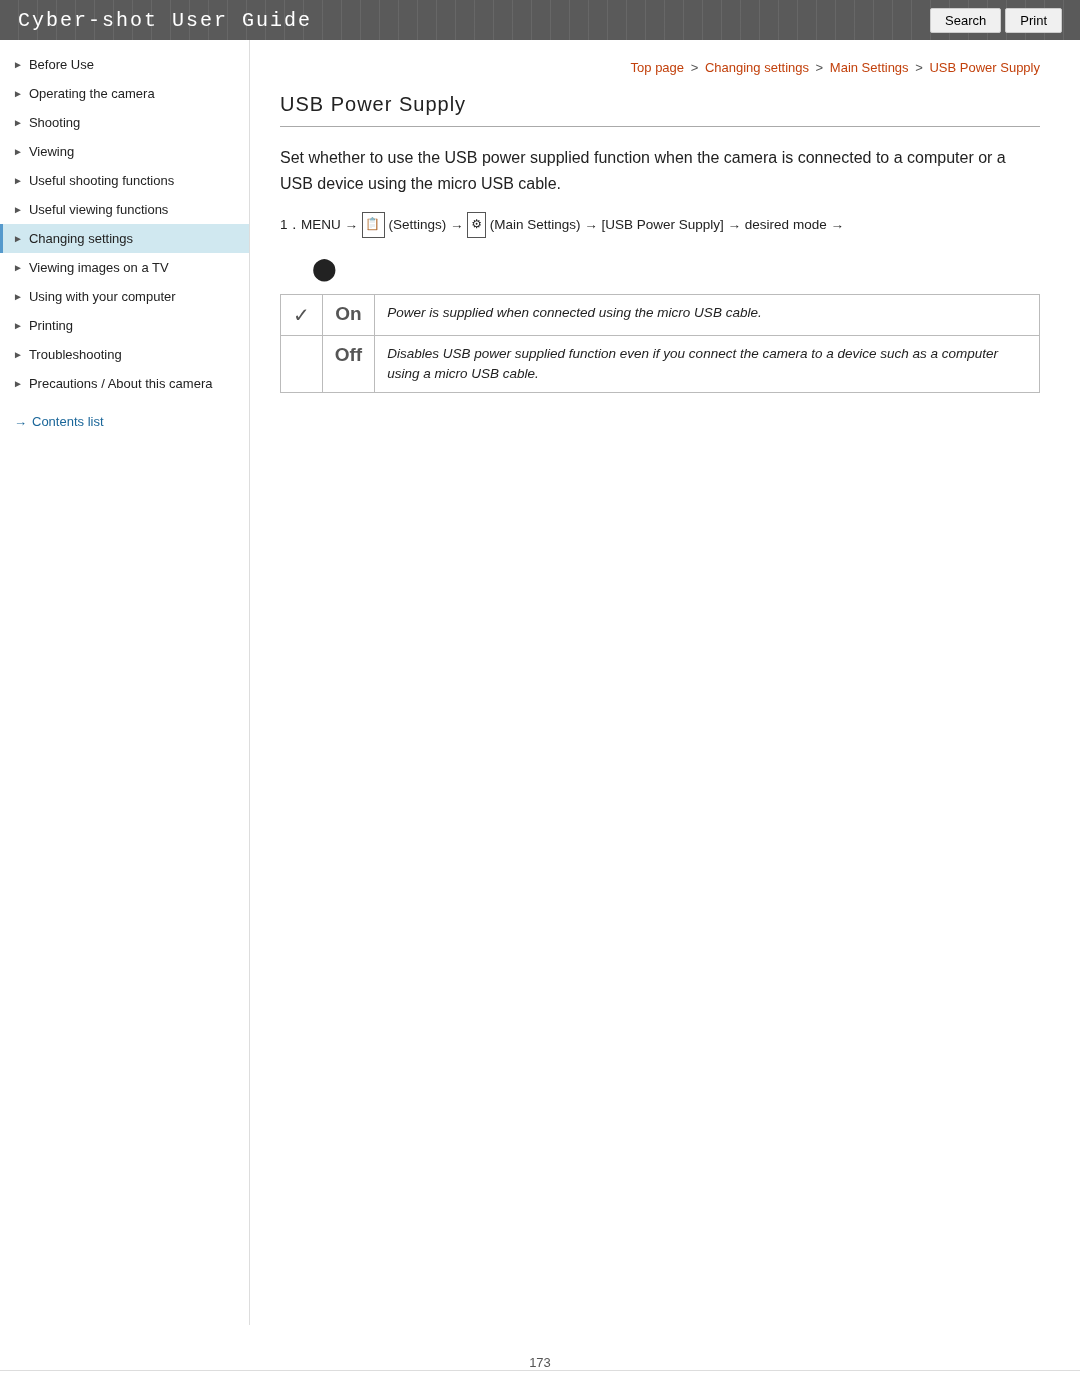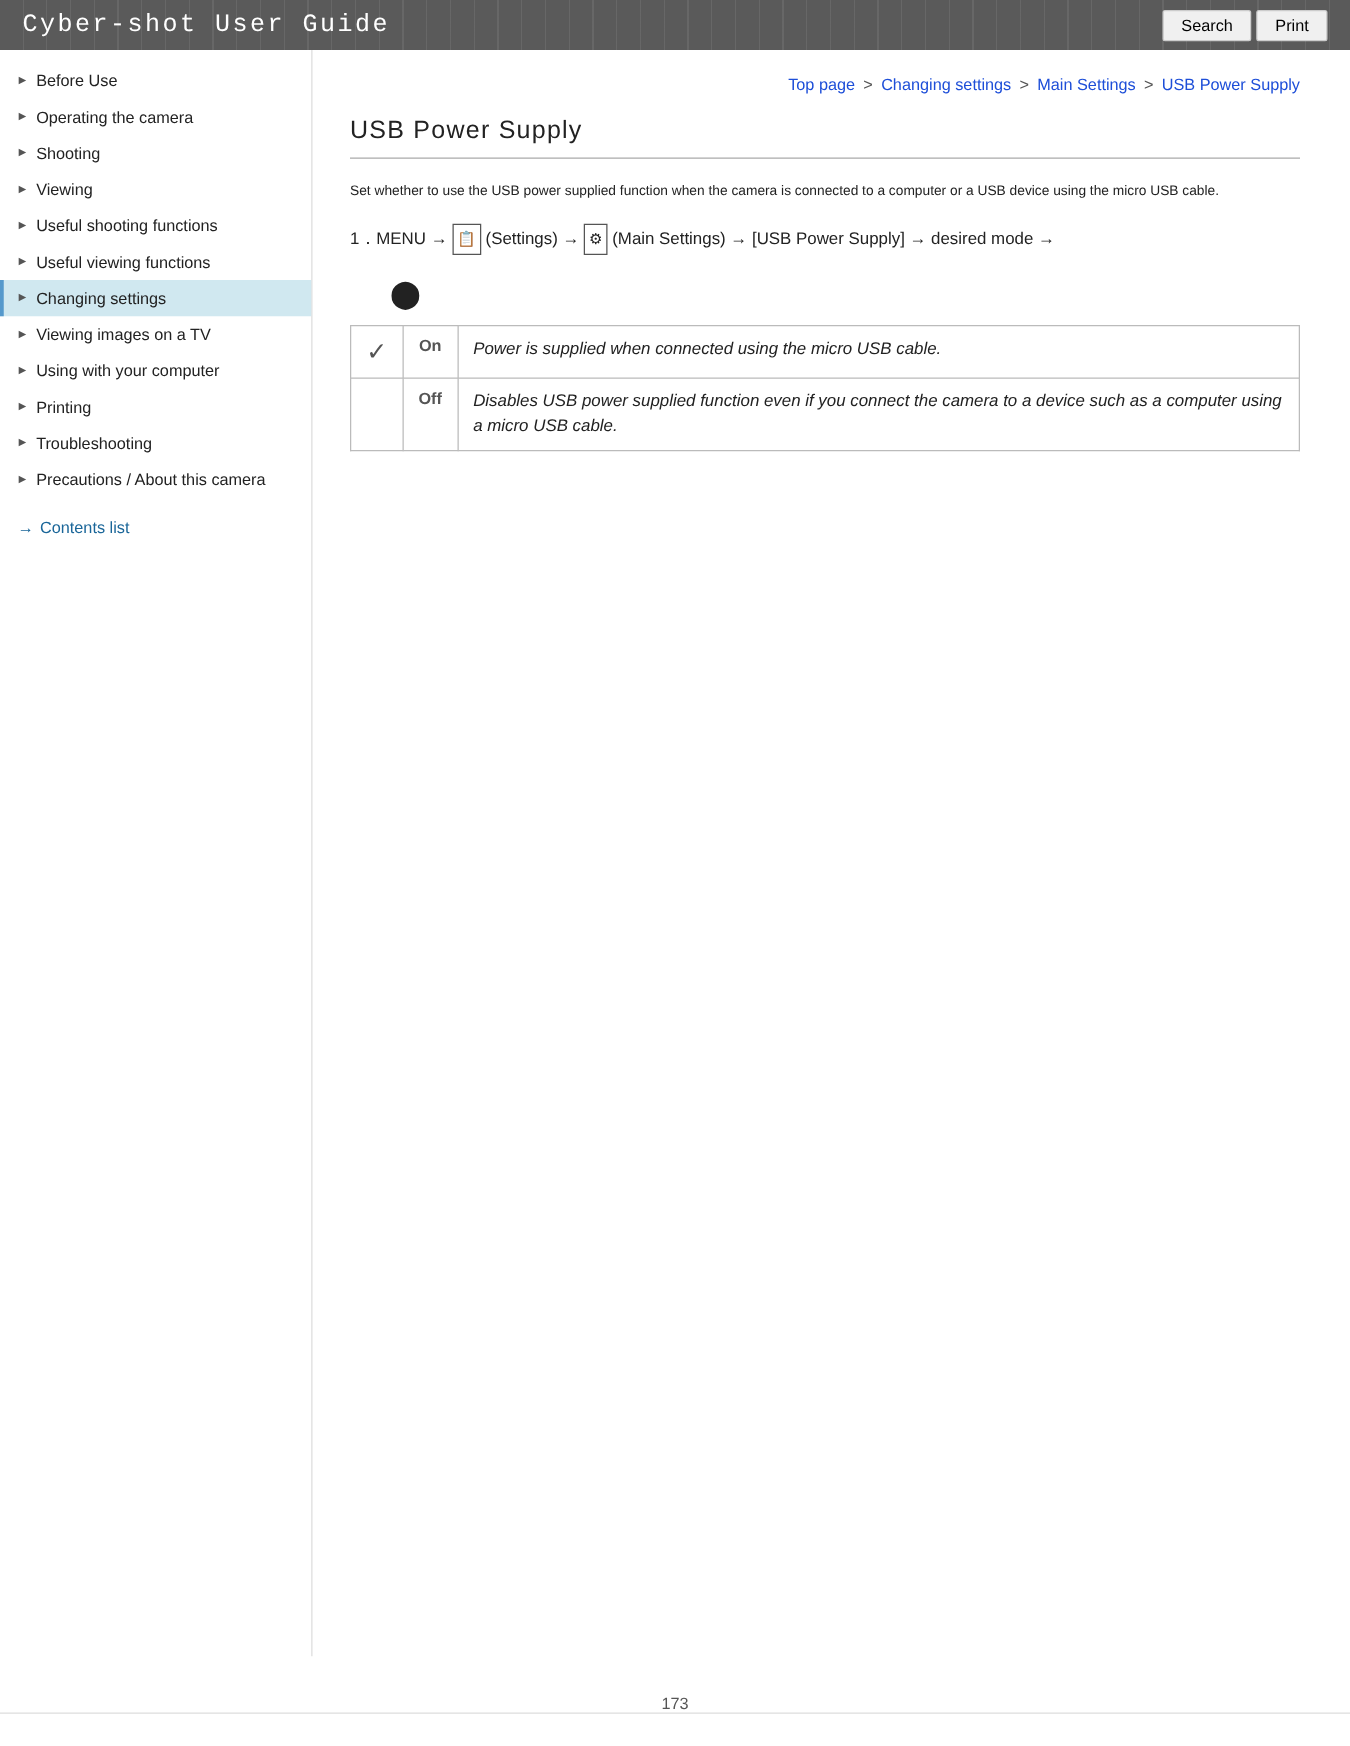--- a/index.html
+++ b/index.html
@@ -105,39 +105,39 @@
       padding: 20px 40px 20px 30px;
     }
 
     
     .breadcrumb {
       text-align: right;
       margin-bottom: 18px;
       font-size: 13px;
     }
     .breadcrumb a, .breadcrumb span {
-      color: #1d4ed8;
+      color: #c2410c;
       text-decoration: none;
       cursor: pointer;
     }
     .breadcrumb .sep { color: #555; margin: 0 3px; }
 
     
     .page-title {
       font-size: 20px;
       font-weight: normal;
       border-bottom: 1px solid #aaa;
       padding-bottom: 10px;
       margin-bottom: 18px;
       letter-spacing: 1px;
     }
 
     
     .body-text {
-      font-size: 11px;
+      font-size: 16px;
       line-height: 1.6;
       margin-bottom: 16px;
       color: #222;
     }
 
     
     .step-line {
       font-size: 13.5px;
       margin-bottom: 20px;
       line-height: 1.8;
@@ -167,21 +167,21 @@
       width: 36px;
       text-align: center;
       vertical-align: middle;
       font-size: 18px;
       color: #555;
     }
     .info-table .mode-cell {
       width: 40px;
       text-align: center;
       vertical-align: top;
-      font-size: 13px;
+      font-size: 19px;
       color: #555;
       font-weight: bold;
     }
     .info-table .desc-cell {
       color: #222;
       line-height: 1.5;
       font-style: italic;
     }
 
     

